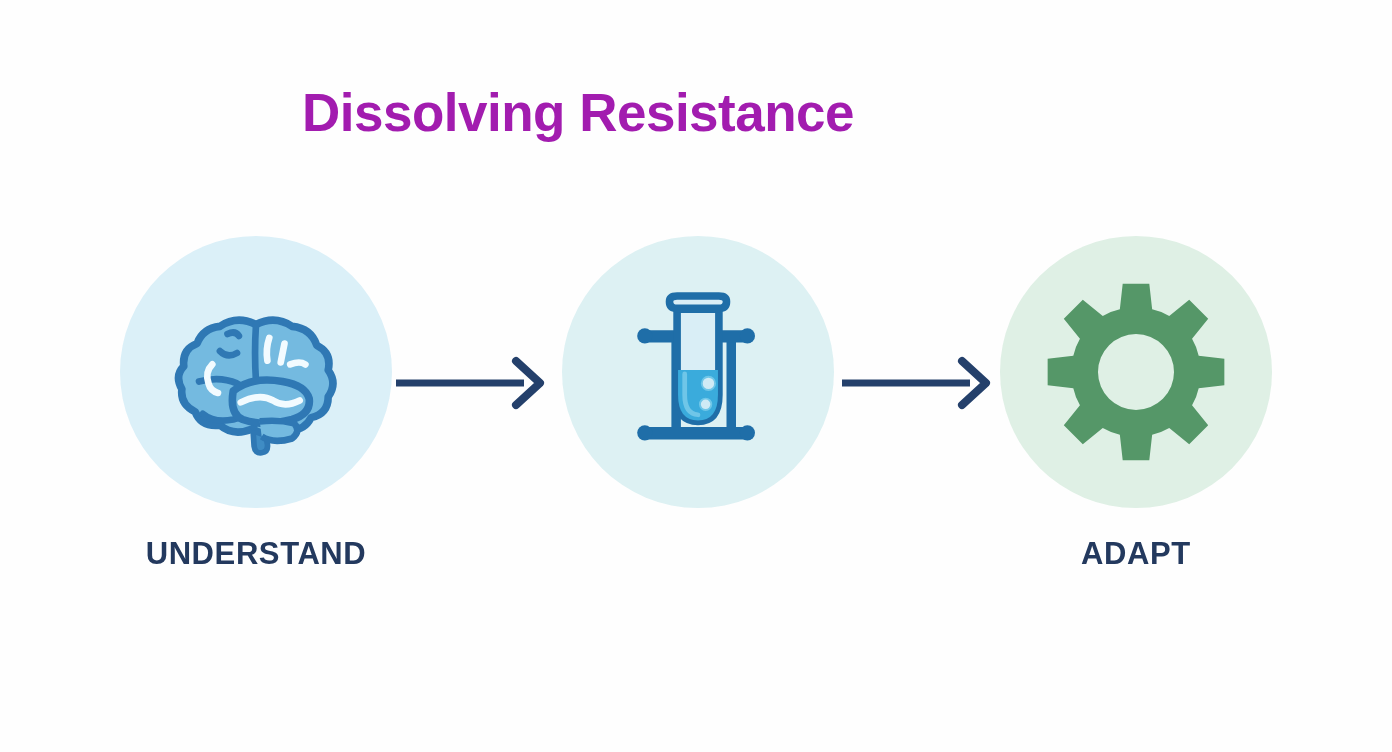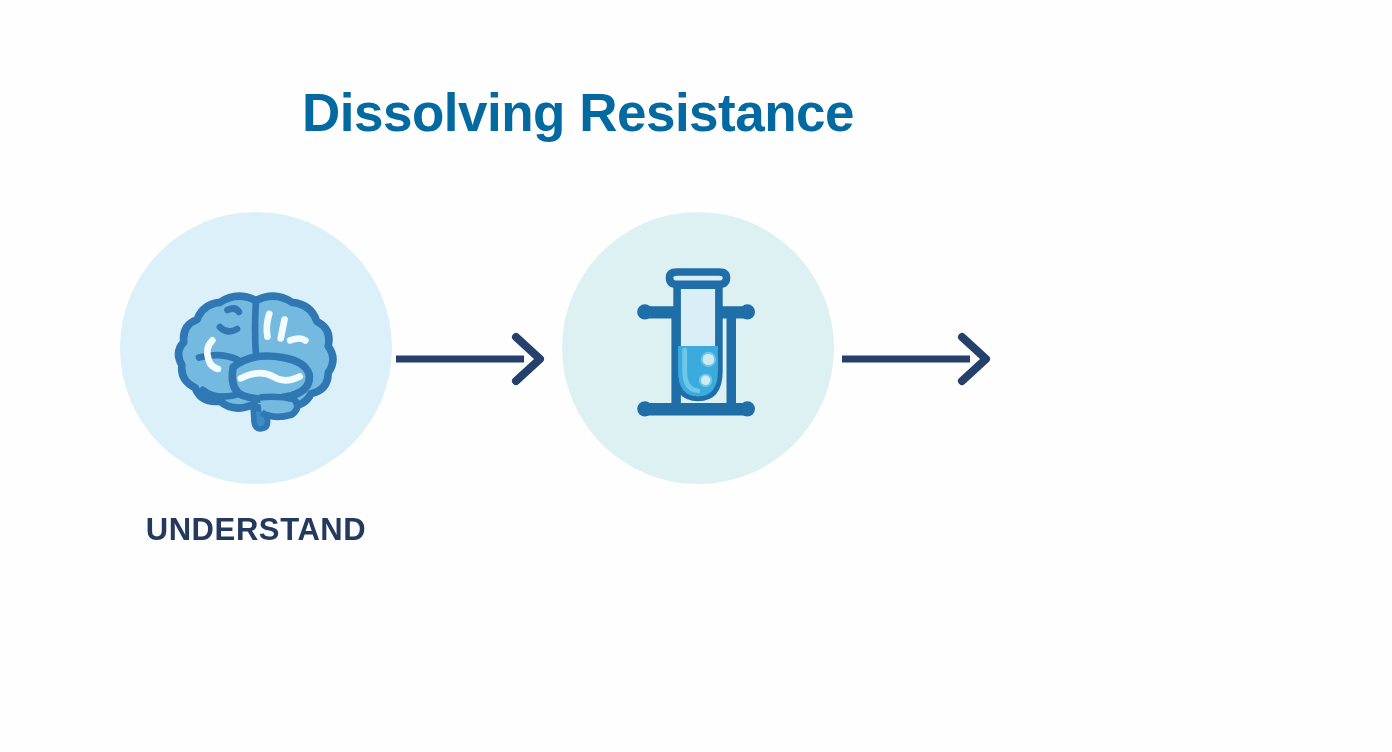--- a/index.html
+++ b/index.html
@@ -20,27 +20,27 @@
     background: #fefefe;
   }
   .title {
     position: absolute;
     top: 82px;
     left: 0;
     width: 1156px;
     text-align: center;
     font-size: 53px;
     font-weight: bold;
-    color: #0369a1;
+    color: #a21caf;
     letter-spacing: -0.5px;
     font-family: "Liberation Sans", sans-serif;
   }
   .flow {
     position: absolute;
-    top: 212px;
+    top: 236px;
     left: 0;
     width: 1288px;
     height: 360px;
   }
   .step {
     position: absolute;
     top: 0;
     width: 272px;
   }
   .step-1 { left: 120px; }
@@ -159,15 +159,41 @@
       </div>
     </div>
 
     <div class="arrow arrow-2">
       <svg width="152" height="60" viewBox="0 0 152 60">
         <line x1="2" y1="30" x2="130" y2="30" stroke="#24406b" stroke-width="7" stroke-linecap="butt"></line>
         <polyline points="122,8 146,30 122,52" fill="none" stroke="#24406b" stroke-width="8" stroke-linecap="round" stroke-linejoin="round"></polyline>
       </svg>
     </div>
 
+    <div class="step step-3">
+      <div class="circle circle-green">
+        <svg class="icon-svg" width="190" height="190" viewBox="0 0 200 200">
+          <path fill="#559768" fill-rule="evenodd" d="
+            M86 14 L114 14 L117 41
+            A62 62 0 0 1 135 48
+            L156 31 L176 51 L159 72
+            A62 62 0 0 1 166 90
+            L193 93 L193 121 L166 124
+            A62 62 0 0 1 159 142
+            L176 163 L156 183 L135 166
+            A62 62 0 0 1 117 173
+            L114 200 L86 200 L83 173
+            A62 62 0 0 1 65 166
+            L44 183 L24 163 L41 142
+            A62 62 0 0 1 34 124
+            L7 121 L7 93 L34 90
+            A62 62 0 0 1 41 72
+            L24 51 L44 31 L65 48
+            A62 62 0 0 1 83 41 Z
+            M100 67 A40 40 0 1 0 100 147 A40 40 0 1 0 100 67 Z
+          " transform="translate(0,-7)"></path>
+        </svg>
+      </div>
+      <div class="step-label">ADAPT</div>
+    </div>
 
   </div>
 </div>
 
 </body></html>

